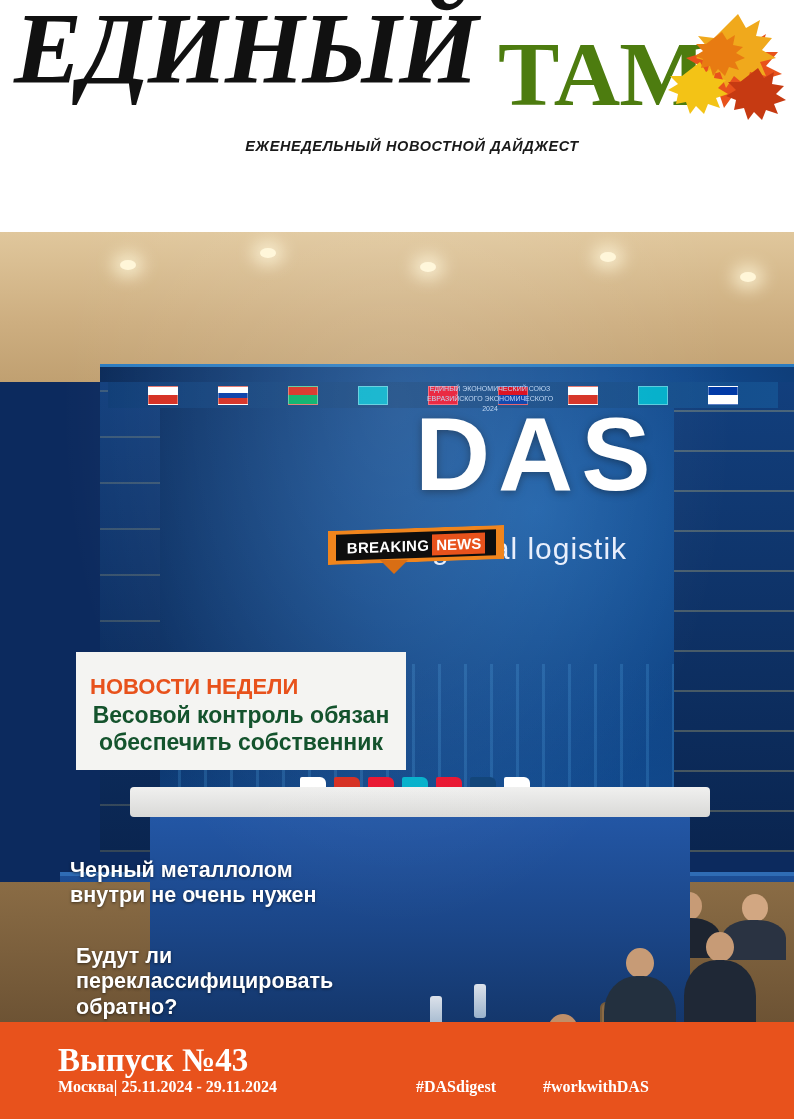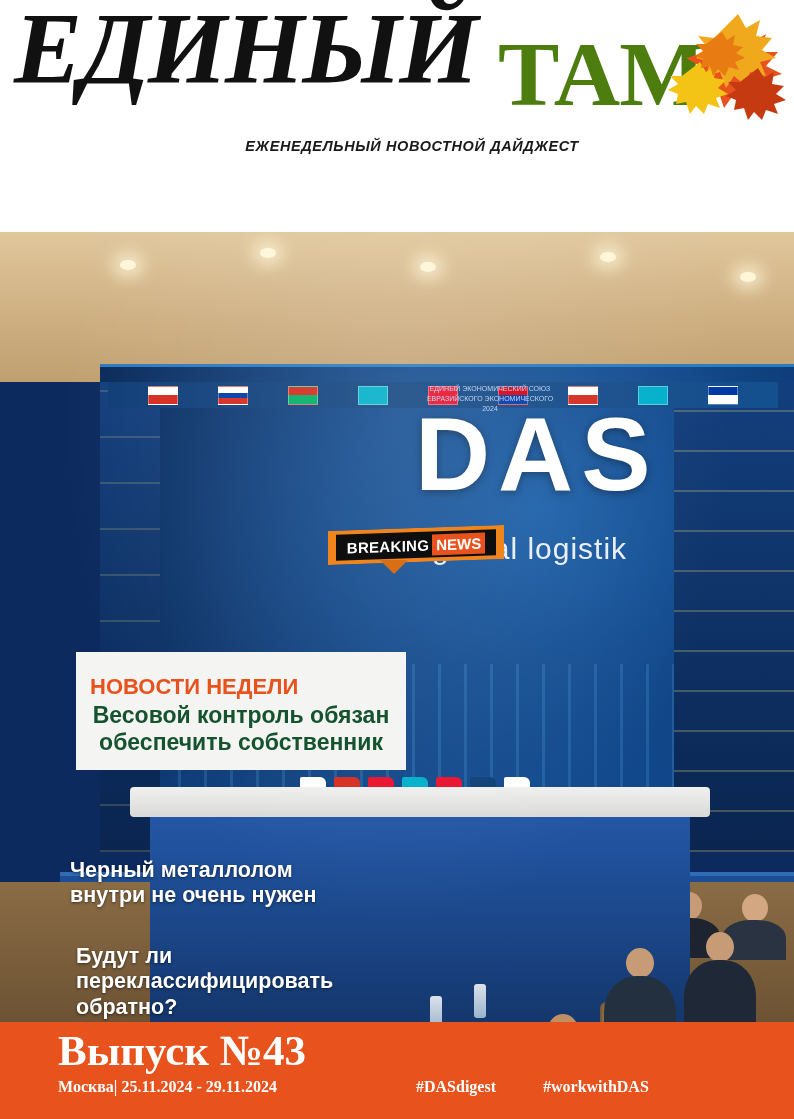--- a/index.html
+++ b/index.html
@@ -247,23 +247,23 @@
   .hl1 { left: 70px; top: 626px; }
   .hl2 { left: 76px; top: 712px; }
 
   
   .footer {
     position: absolute; left: 0; bottom: 0; width: 794px; height: 97px;
     background: #e8521c;
     color: #fff;
   }
   .footer .issue {
-    position: absolute; left: 58px; top: 4px;
-    font-family: "Liberation Serif", serif;
-    font-weight: bold; font-size: 43px;
+    position: absolute; left: 58px; top: 20px;
+    font-family: "Liberation Serif", serif;
+    font-weight: bold; font-size: 33px;
   }
   .footer .place {
     position: absolute; left: 58px; top: 56px;
     font-family: "Liberation Serif", serif;
     font-weight: bold; font-size: 16px;
   }
   .footer .tag1 {
     position: absolute; left: 416px; top: 56px;
     font-family: "Liberation Serif", serif;
     font-weight: bold; font-size: 16px;

